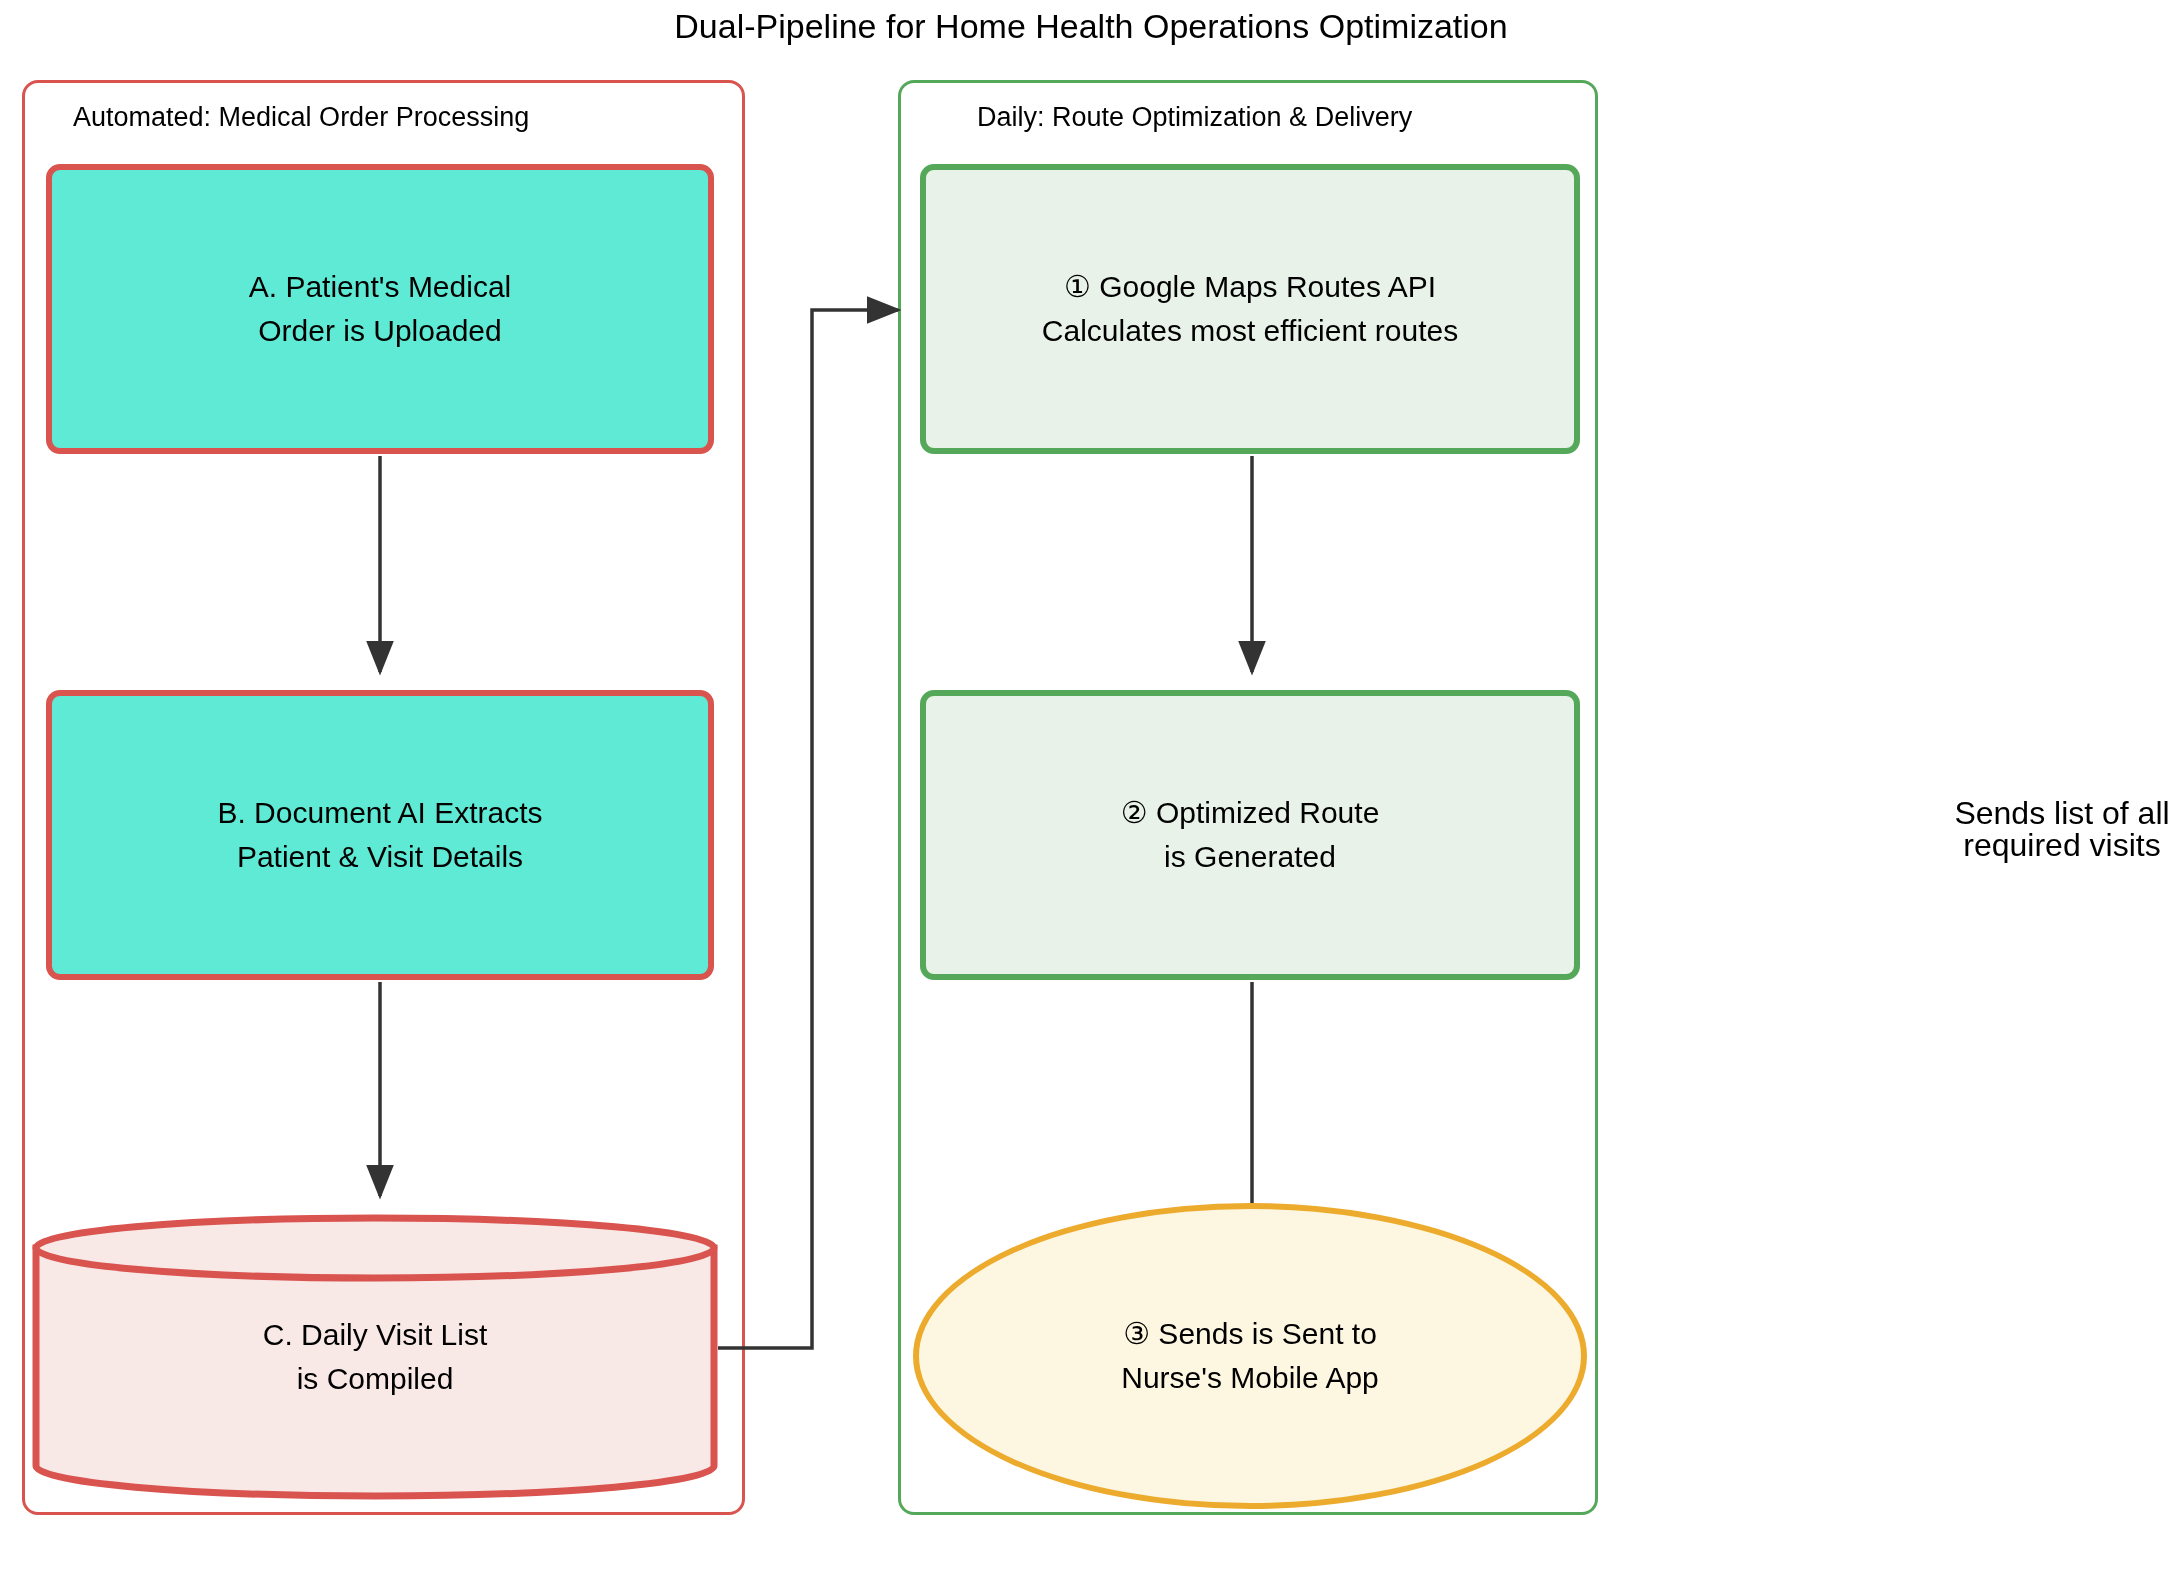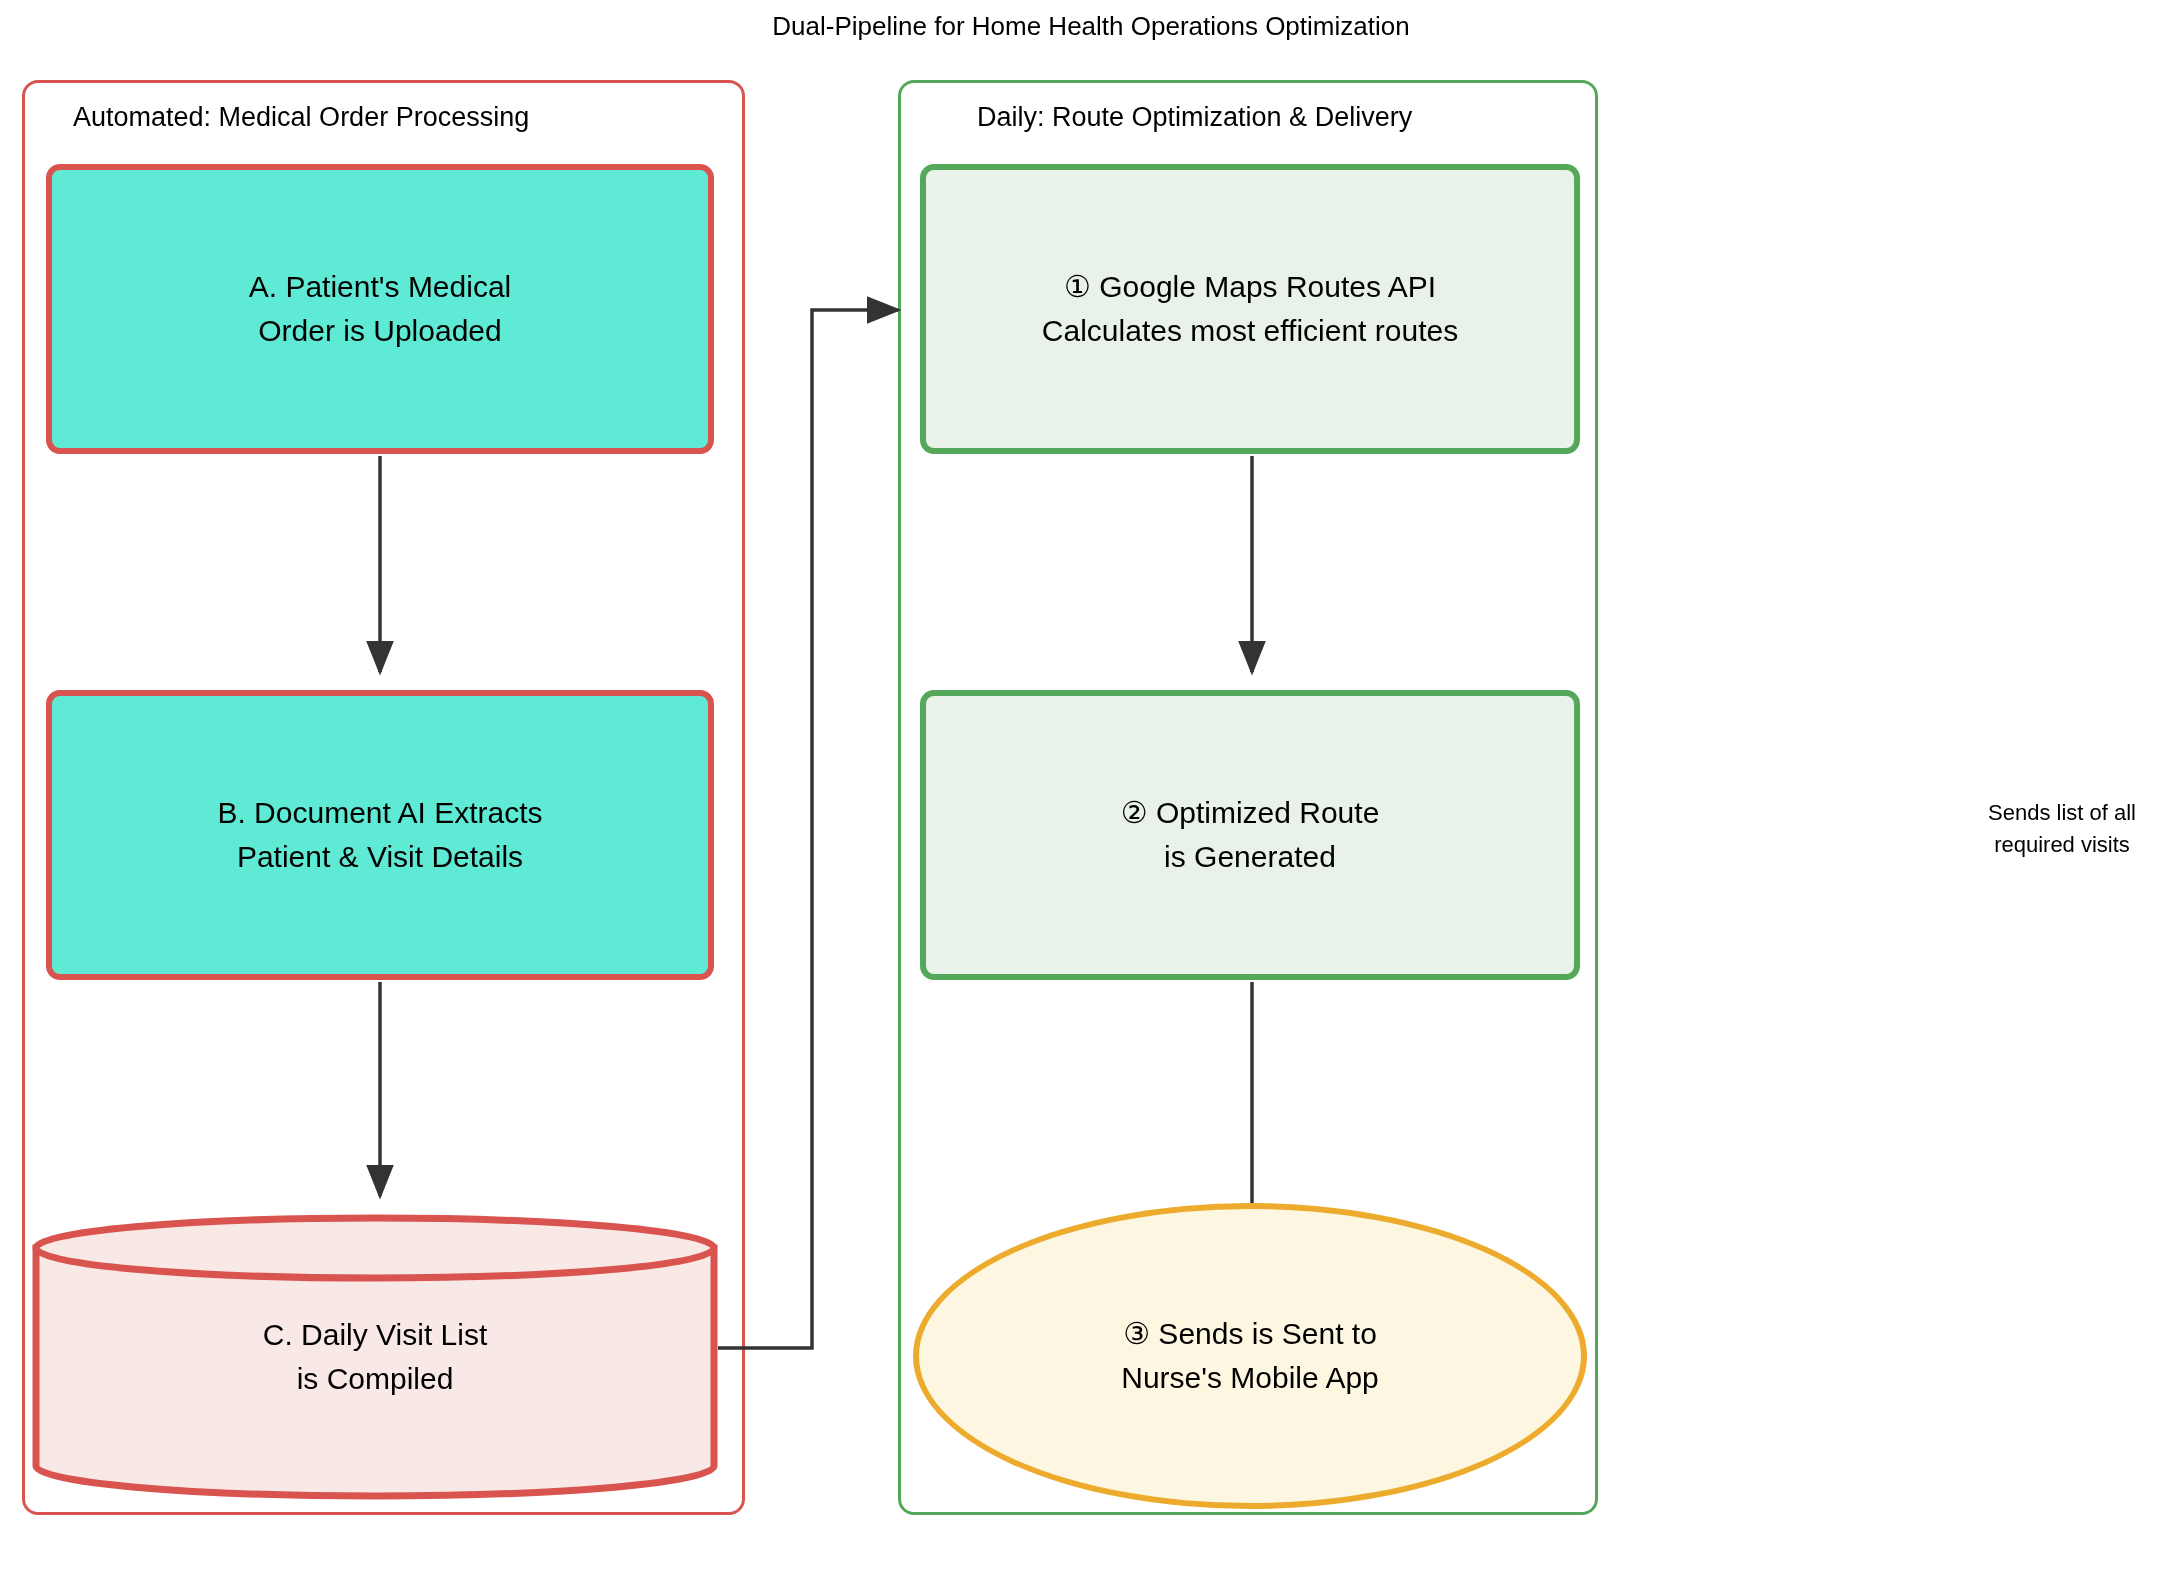--- a/index.html
+++ b/index.html
@@ -18,21 +18,21 @@
     background: #ffffff;
     overflow: hidden;
   }
   
   .diagram-title {
     position: absolute;
     left: 0;
     top: 6px;
     width: 2182px;
     text-align: center;
-    font-size: 26px;
+    font-size: 34px;
     line-height: 40px;
     color: #000;
     white-space: nowrap;
   }
   
   .subgraph {
     position: absolute;
     border-radius: 16px;
     box-sizing: border-box;
     background: #ffffff;
@@ -124,21 +124,21 @@
     position: absolute;
     left: 0; top: 0;
     width: 2182px;
     height: 1578px;
     z-index: 1;
     pointer-events: none;
   }
   
   .edge-label {
     position: absolute;
-    font-size: 22px;
+    font-size: 32px;
     line-height: 32px;
     text-align: center;
     color: #000;
     white-space: pre-line;
     z-index: 6;
   }
   #edge-label-1 {
     left: 1948px;
     top: 797px;
     width: 228px;

